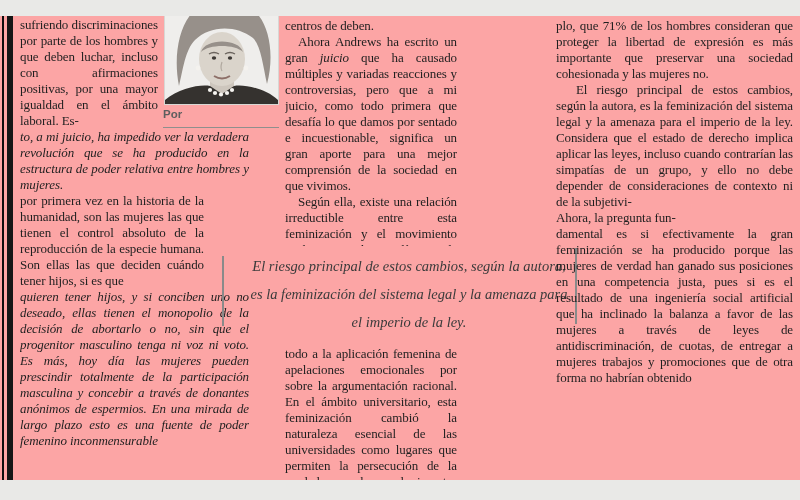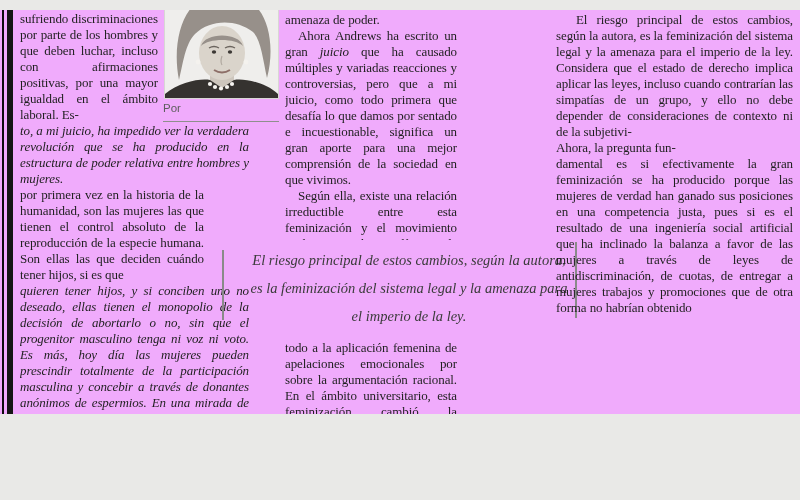--- a/index.html
+++ b/index.html
@@ -1,18 +1,18 @@
 <!DOCTYPE html>
 <html><head>
 <meta charset="utf-8">
 <style>
   html,body { margin:0; padding:0; background:#e9e9e7; }
   .page {
-    position:relative; width:800px; height:404px; margin:10px auto;
-    background:#f0abfc; overflow:hidden;
+    position:relative; width:800px; height:464px; margin:16px auto;
+    background:#fca5a5; overflow:hidden;
     font-family:"Liberation Serif", serif; color:#1f1f1f;
   }
   .edge-bar { position:absolute; top:0; height:500px; }
   .edge-bar.b1 { left:2px; width:2px; background:#0c0c0c; }
   .edge-bar.b2 { left:7px; width:6px; background:#151515; }
 
   .col { position:absolute; overflow:hidden; }
   .col p { margin:0; text-align:justify; font-size:13px; line-height:16px; letter-spacing:-0.1px; }
 
   #col1 { left:20px; top:1px; width:229px; height:498px; }
@@ -29,21 +29,21 @@
   #col3 { left:556px; top:2px; width:237px; height:497px; }
   .c3-riesgo { text-indent:20px; }
   .c3-wrap-indent { margin-left:36px; }
   .c3-ahora { margin-left:55px; text-align:center; }
 
   .photo-box { position:absolute; left:165px; top:0; width:113px; height:88px; background:#f1f0ee; outline:1px solid #d8d7d4; }
   .photo-box svg { display:block; }
 
   .byline { position:absolute; left:163px; top:91px; width:116px;
     font-family:"Liberation Sans", sans-serif; color:#5e5e5e;
-    font-size:11.5px; line-height:14px; border-bottom:1px solid #8f8f8d; padding-bottom:6px; }
+    font-size:11.5px; line-height:14px; border-bottom:1px solid #8f8f8d; padding-bottom:6px;font-weight:bold; }
 
   .pull-quote { position:absolute; left:248px; top:236px; width:322px;
     font-style:italic; font-size:14.5px; line-height:28px; text-align:center; color:#3b3b3b; }
 
   .vrule { position:absolute; width:2px; background:#8a8a8a; }
   .vrule.left  { left:222px; top:240px; height:70px; }
   .vrule.right { left:575px; top:232px; height:76px; }
 </style>
 </head>
 <body>
@@ -93,32 +93,33 @@
         <circle cx="67" cy="74" r="2.1"></circle>
       </g>
     </svg>
   </div>
 
   <div class="byline">
     <div>Por</div>
   </div>
 
   <div class="col" id="col2-top">
-    <p>amenaza de poder.</p>
+    <p>centros de deben.</p>
     <p class="p-indent"><span>Ahora Andrews ha escrito un gran </span><span class="it">juicio</span><span> que ha causado múltiples y variadas reacciones y controversias, pero que a mi juicio, como todo primera que desafía lo que damos por sentado e incuestionable, significa un gran aporte para una mejor comprensión de la sociedad en que vivimos.</span></p>
     <p class="p-indent">Según ella, existe una relación irreductible entre esta feminización y el movimiento Woke, y la política de cancelaciones se debe por sobre</p>
   </div>
 
   <div class="vrule left"></div>
   <div class="vrule right"></div>
   <div class="pull-quote">El riesgo principal de estos cambios, según la autora, es la feminización del sistema legal y la amenaza para el imperio de la ley.</div>
 
   <div class="col" id="col2-bottom">
     <p>todo a la aplicación femenina de apelaciones emocionales por sobre la argumentación racional. En el ámbito universitario, esta feminización cambió la naturaleza esencial de las universidades como lugares que permiten la persecución de la verdad por sobre cualquier otro objetivo y el debate de todas las ideas, por incómodas u ofensivas que sean para algunos, y sobre todo de aquellas que</p>
   </div>
 
   <div class="col" id="col3">
+    <p>plo, que 71% de los hombres consideran que proteger la libertad de expresión es más importante que preservar una sociedad cohesionada y las mujeres no.</p>
     <p class="c3-riesgo">El riesgo principal de estos cambios, según la autora, es la feminización del sistema legal y la amenaza para el imperio de la ley. Considera que el estado de derecho implica aplicar las leyes, incluso cuando contrarían las simpatías de un grupo, y ello no debe depender de consideraciones de contexto ni de la subjetivi-</p>
     <p class="c3-ahora">Ahora, la pregunta fun-</p>
     <p>damental es si efectivamente la gran feminización se ha producido porque las mujeres de verdad han ganado sus posiciones en una competencia justa, pues si es el resultado de una ingeniería social artificial que ha inclinado la balanza a favor de las mujeres a través de leyes de antidiscriminación, de cuotas, de entregar a mujeres trabajos y promociones que de otra forma no habrían obtenido</p>
   </div>
 
 </div>
 
 </body></html>

